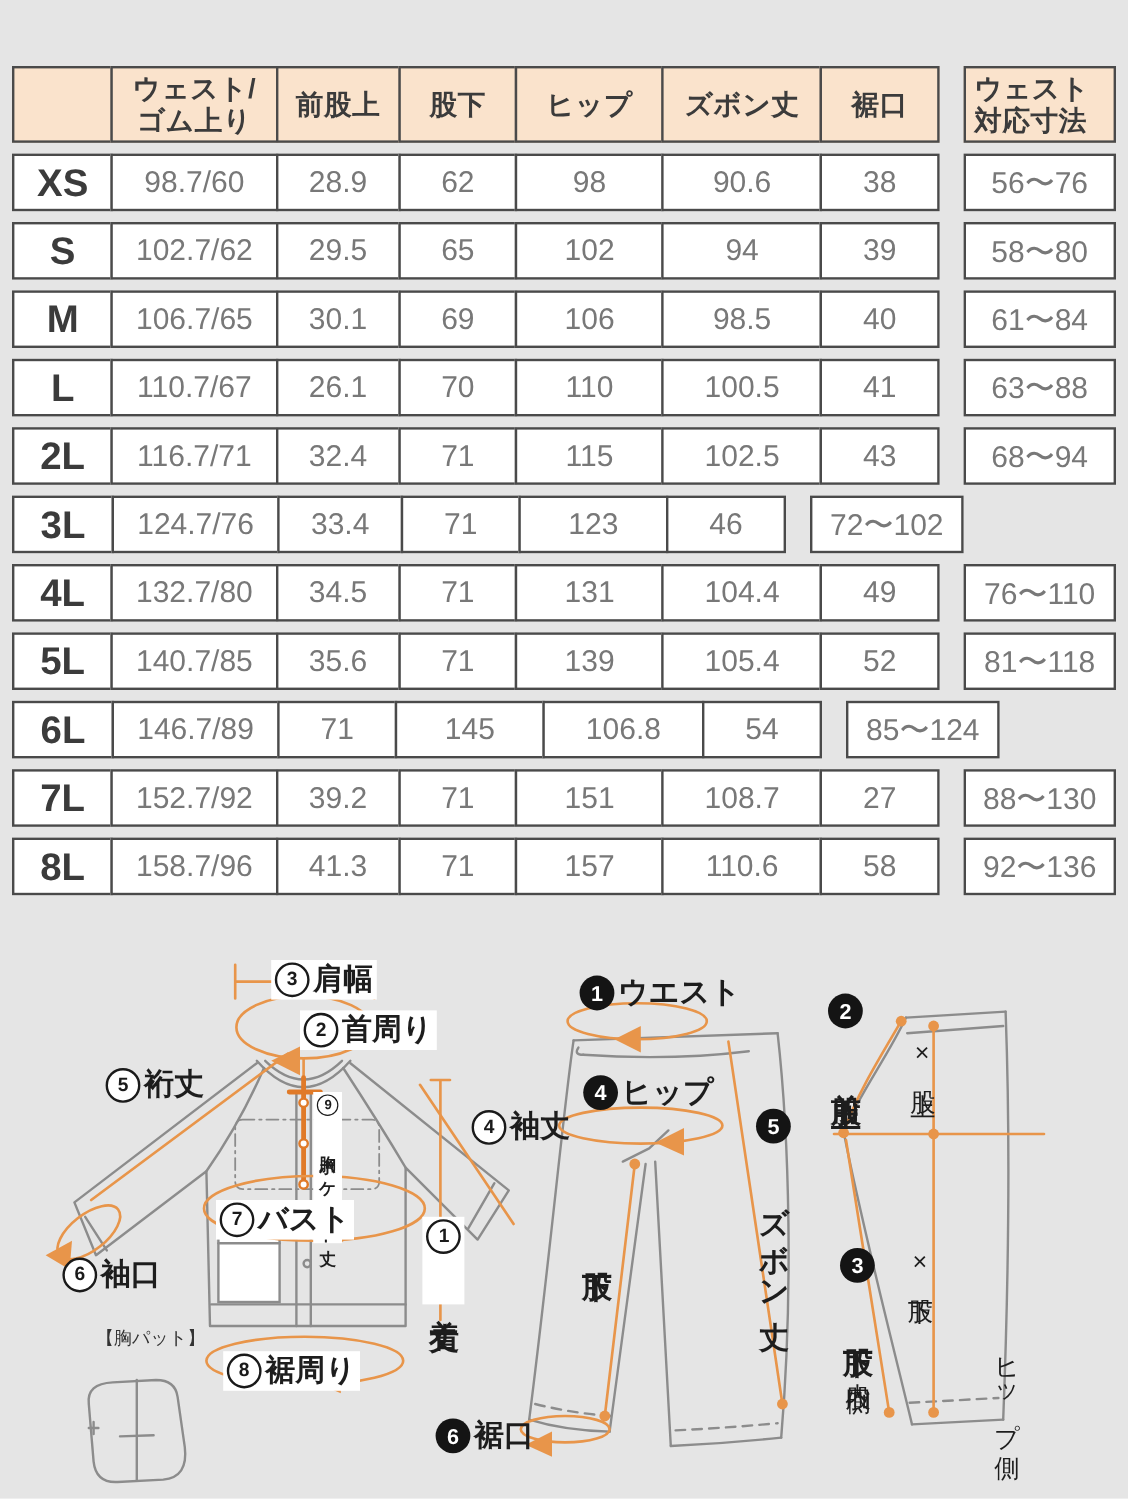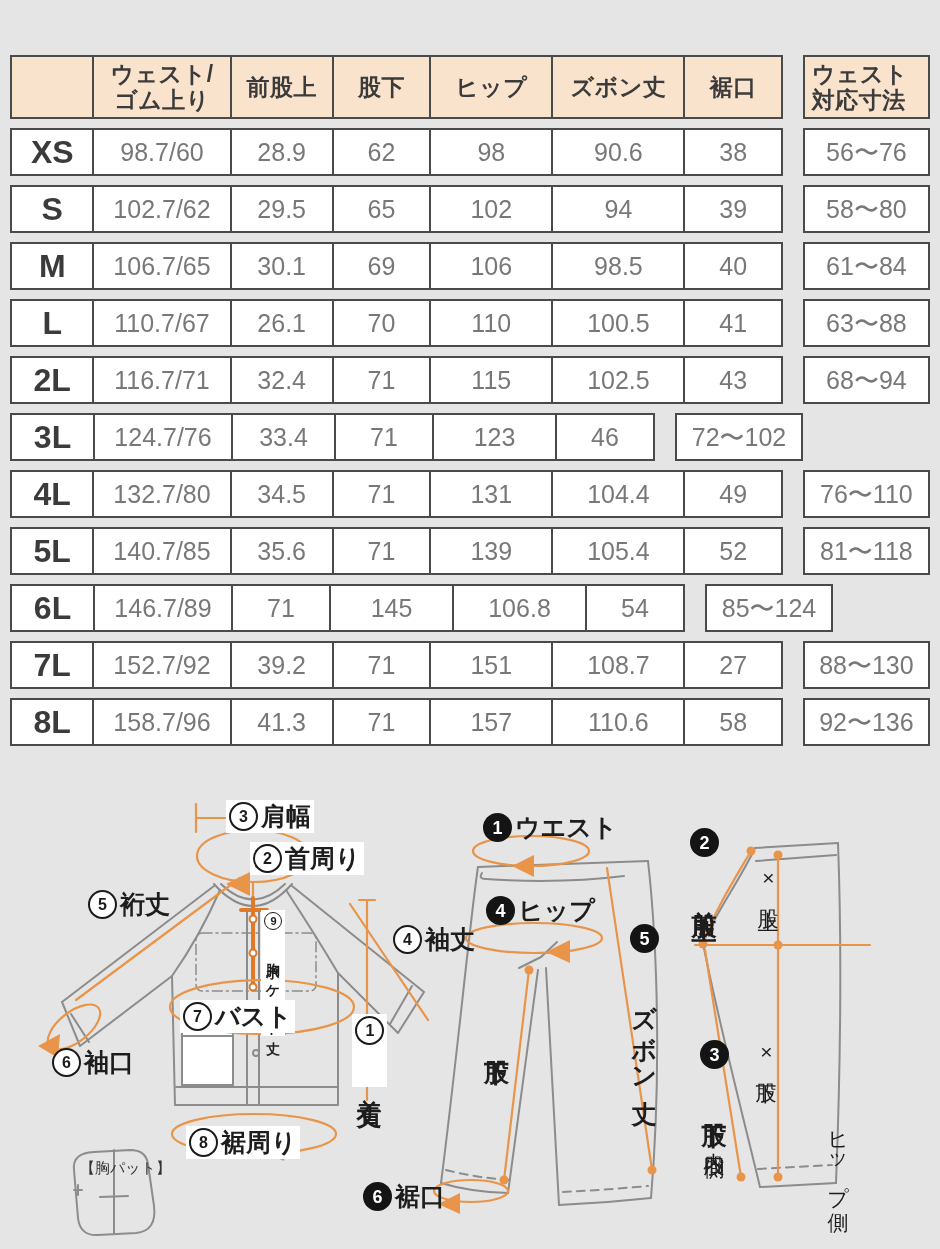--- a/index.html
+++ b/index.html
@@ -312,21 +312,21 @@
     <span>着丈</span>
   </div>
   <div class="dlab" style="left:52px;top:1048px">
     <span class="cn">6</span>
     <span>袖口</span>
   </div>
   <div class="dlab wbg" style="left:186px;top:1126px">
     <span class="cn">8</span>
     <span>裾周り</span>
   </div>
-  <div class="dlab caption" style="left:80px;top:1160px">
+  <div class="dlab caption" style="left:80px;top:1108px">
     <span>【胸パット】</span>
   </div>
 
   <div class="dlab" style="left:483px;top:813px">
     <span class="cnf">1</span>
     <span>ウエスト</span>
   </div>
   <div class="dlab" style="left:486px;top:896px">
     <span class="cnf">4</span>
     <span>ヒップ</span>

